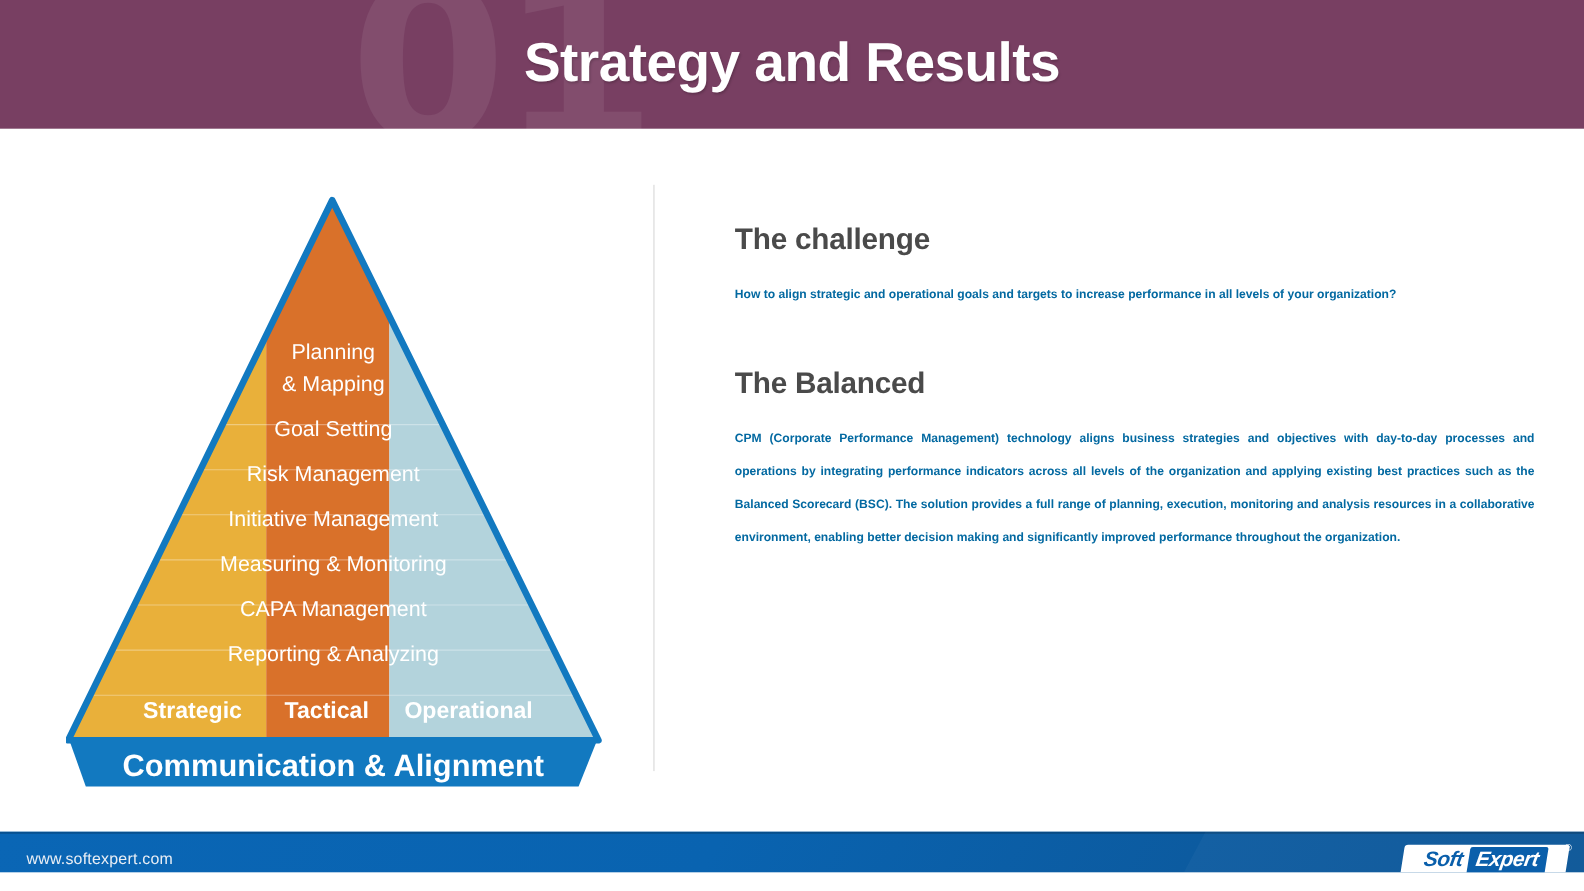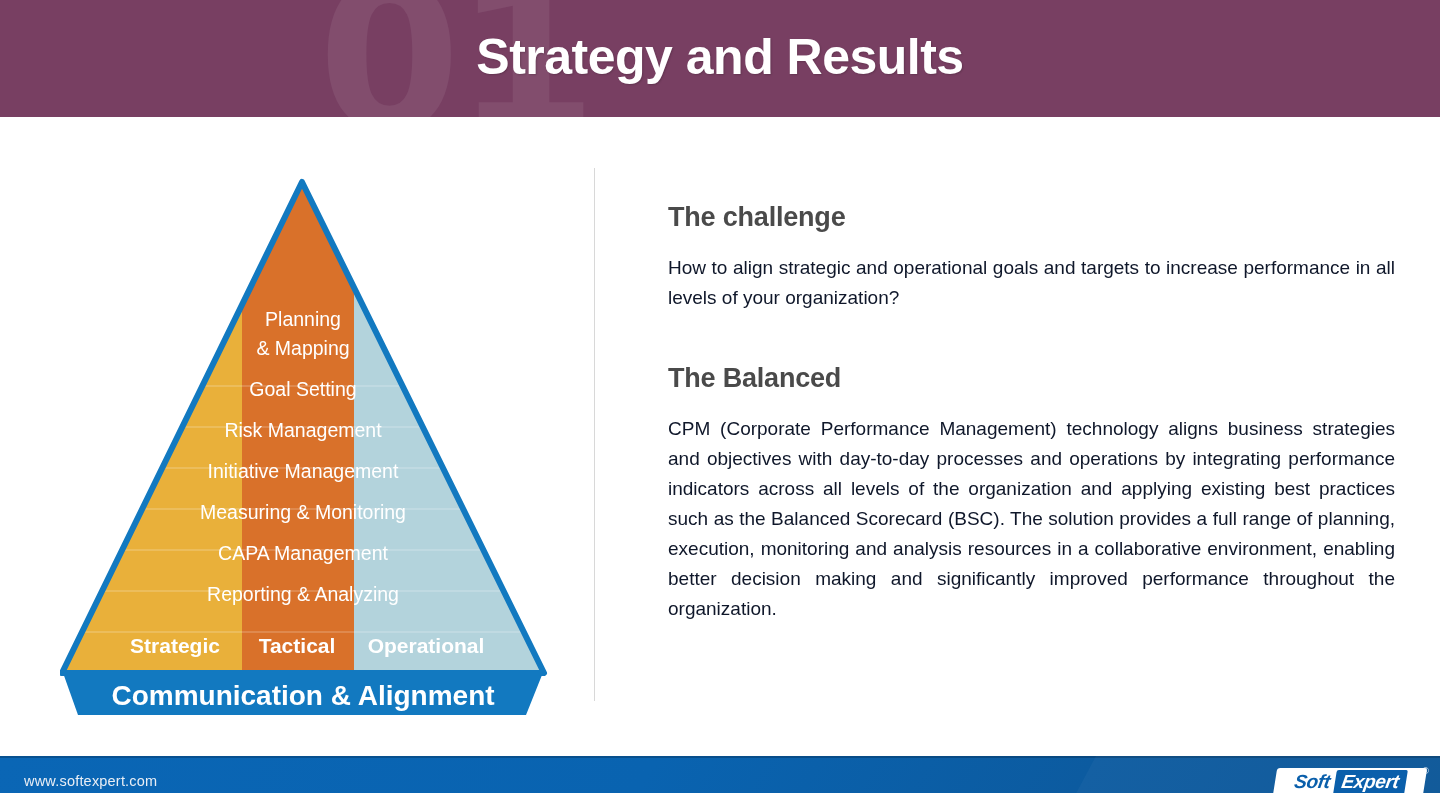--- a/index.html
+++ b/index.html
@@ -120,26 +120,26 @@
     margin-left: 23px;
   }
   .blk-heading {
     font-size: 27px;
     font-weight: bold;
     color: #4a4a4a;
     margin: 0 0 20px 0;
     letter-spacing: -0.2px;
   }
   .blk-body {
-    font-size: 19px;
+    font-size: 11px;
     line-height: 30px;
-    color: #0f172a;
+    color: #0369a1;
     text-align: justify;
     margin: 0;
-    font-weight: 400;
+    font-weight: 700;
   }
   .block-gap { height: 50px; }
 
   
   .footer {
     position: absolute;
     left: 0;
     top: 756px;
     width: 1440px;
     height: 37px;

